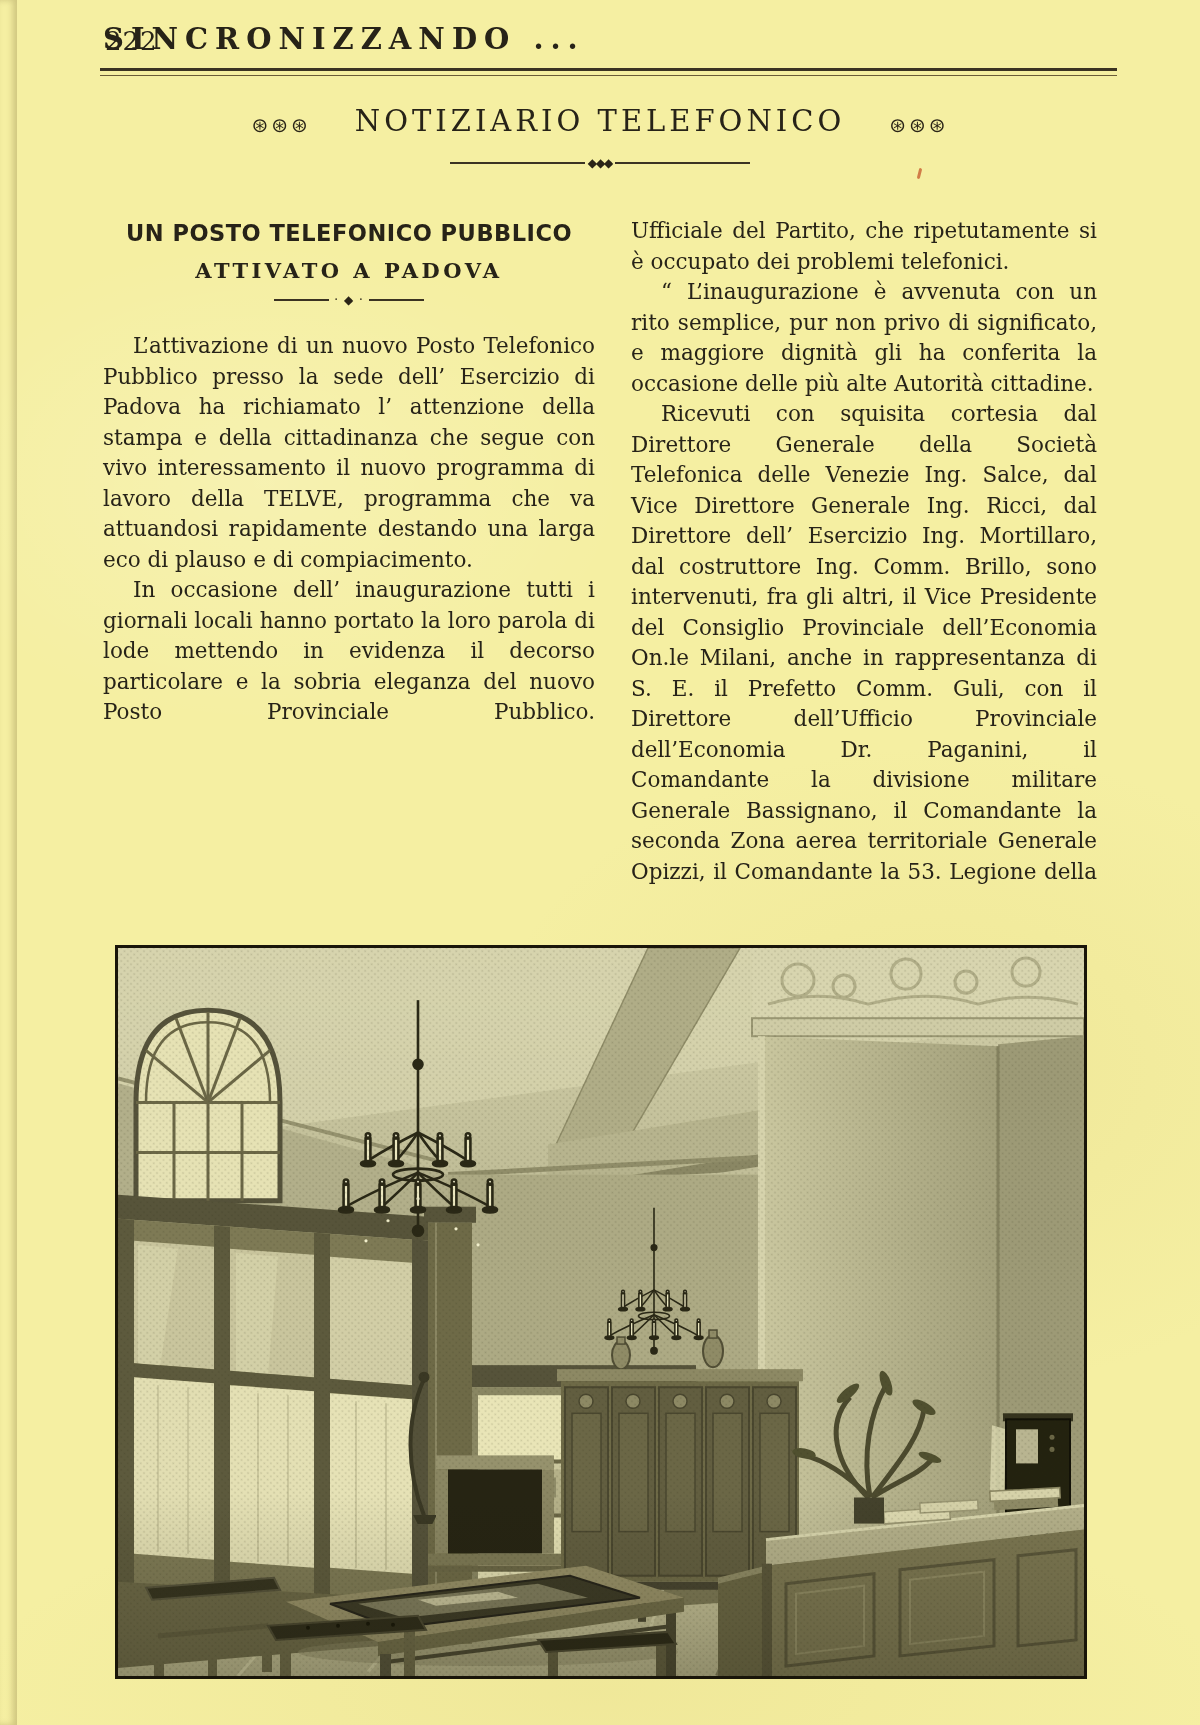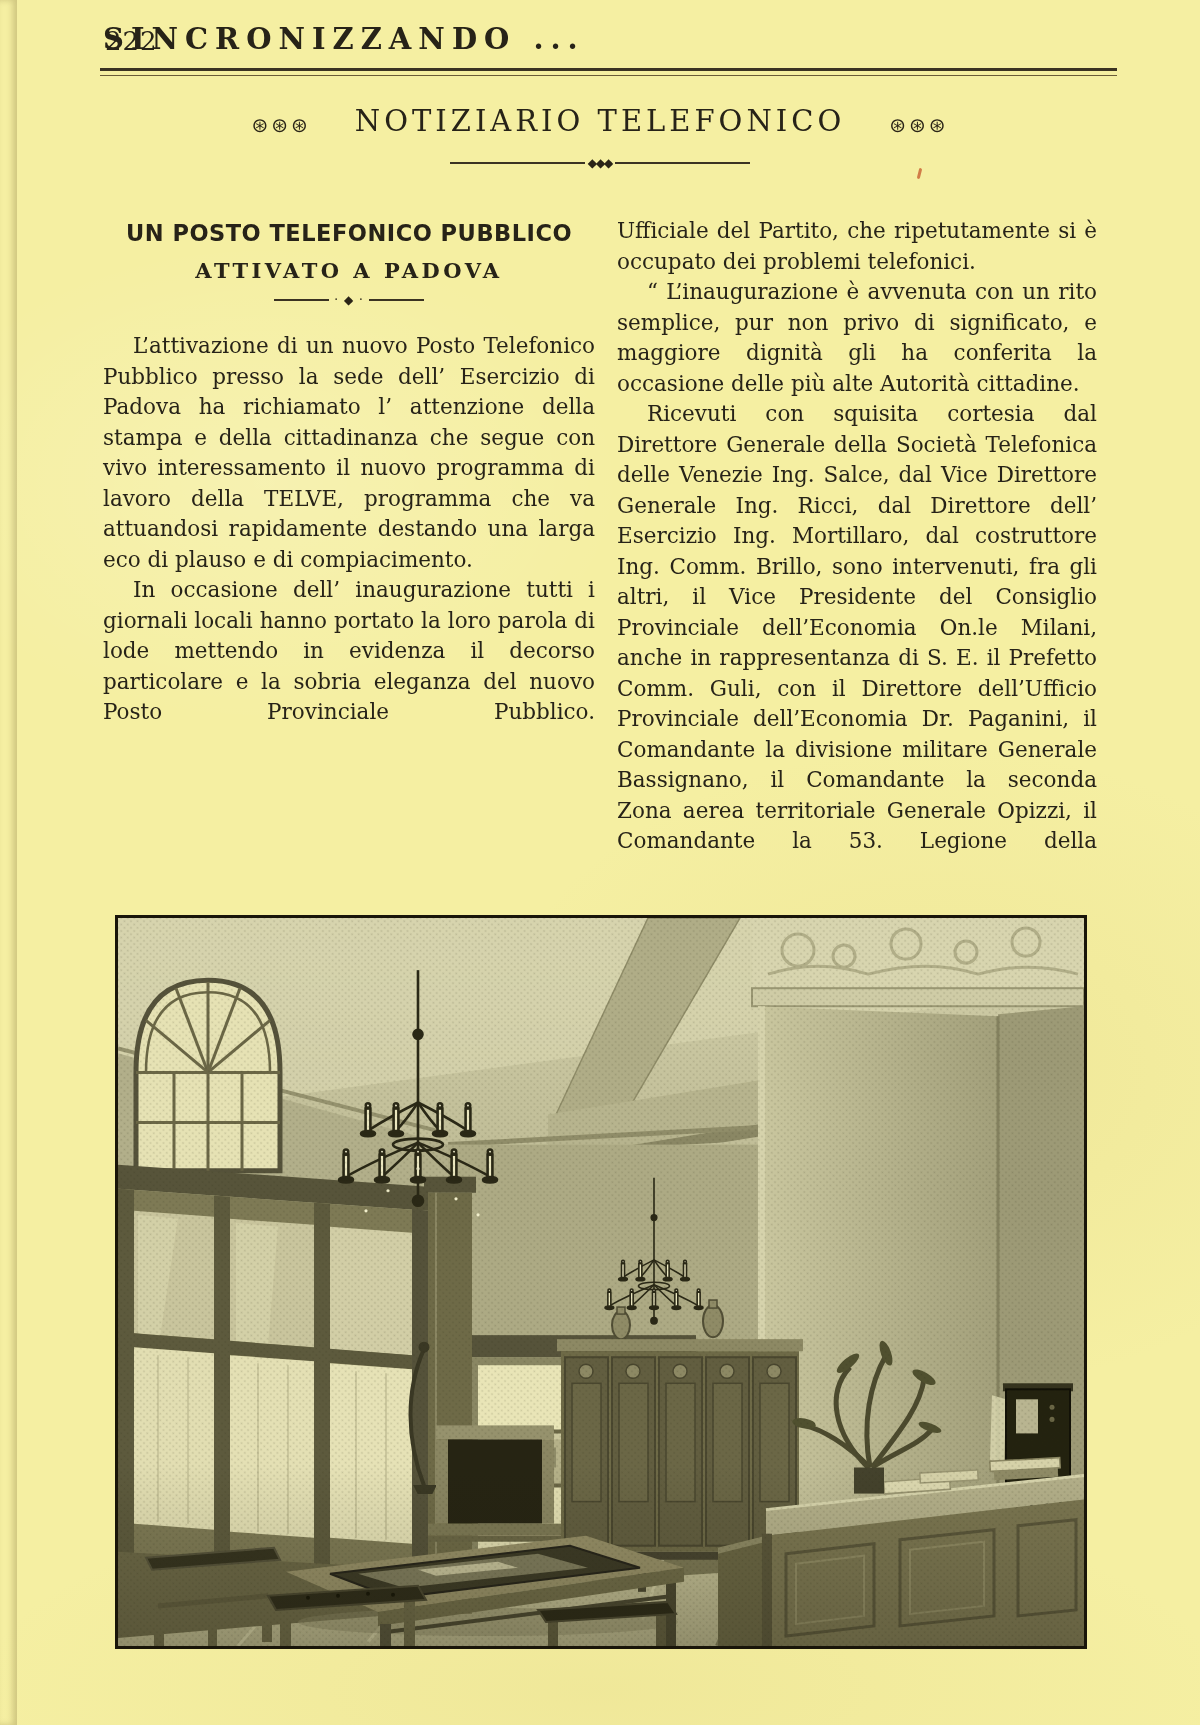--- a/index.html
+++ b/index.html
@@ -29,21 +29,21 @@
   
   .section-head{margin-top:28px;}
   .title-row{display:flex;justify-content:center;align-items:center;gap:44px;}
   .orn{font-family:"DejaVu Sans",sans-serif;font-size:20px;letter-spacing:3px;padding-top:8px;color:#2a2417;}
   .section-title{margin:0;font-weight:normal;font-size:29px;letter-spacing:4px;white-space:nowrap;}
   .title-divider{margin:18px auto 0;width:300px;display:flex;align-items:center;}
   .title-divider .line{flex:1;height:2px;background:#3b3322;}
   .title-divider .diamonds{font-family:"DejaVu Sans",sans-serif;font-size:12px;letter-spacing:-1px;padding:0 3px;color:#2a2417;}
 
   
-  .columns{display:flex;gap:22px;margin-top:46px;}
+  .columns{display:flex;gap:36px;margin-top:46px;}
   .col-left{width:492px;}
   .col-right{flex:1;}
   .art-h1{margin:4px 0 12px;text-align:center;font-family:"DejaVu Sans",sans-serif;font-weight:bold;font-size:22.5px;letter-spacing:.5px;}
   .art-h2{margin:12px 0 10px;text-align:center;font-weight:bold;font-size:21px;letter-spacing:3.5px;}
   .small-orn{display:flex;align-items:center;width:150px;margin:4px auto 24px;color:#2a2417;}
   .small-orn::before,.small-orn::after{content:"";flex:1;height:2px;background:#3b3322;}
   .small-orn span{padding:0 5px;font-size:12px;letter-spacing:1px;}
   .columns p{margin:0;font-size:21.5px;line-height:30.5px;text-align:justify;text-indent:30px;}
   .columns p.cont{text-indent:0;}
   .col-left p:last-child{text-align-last:justify;}

